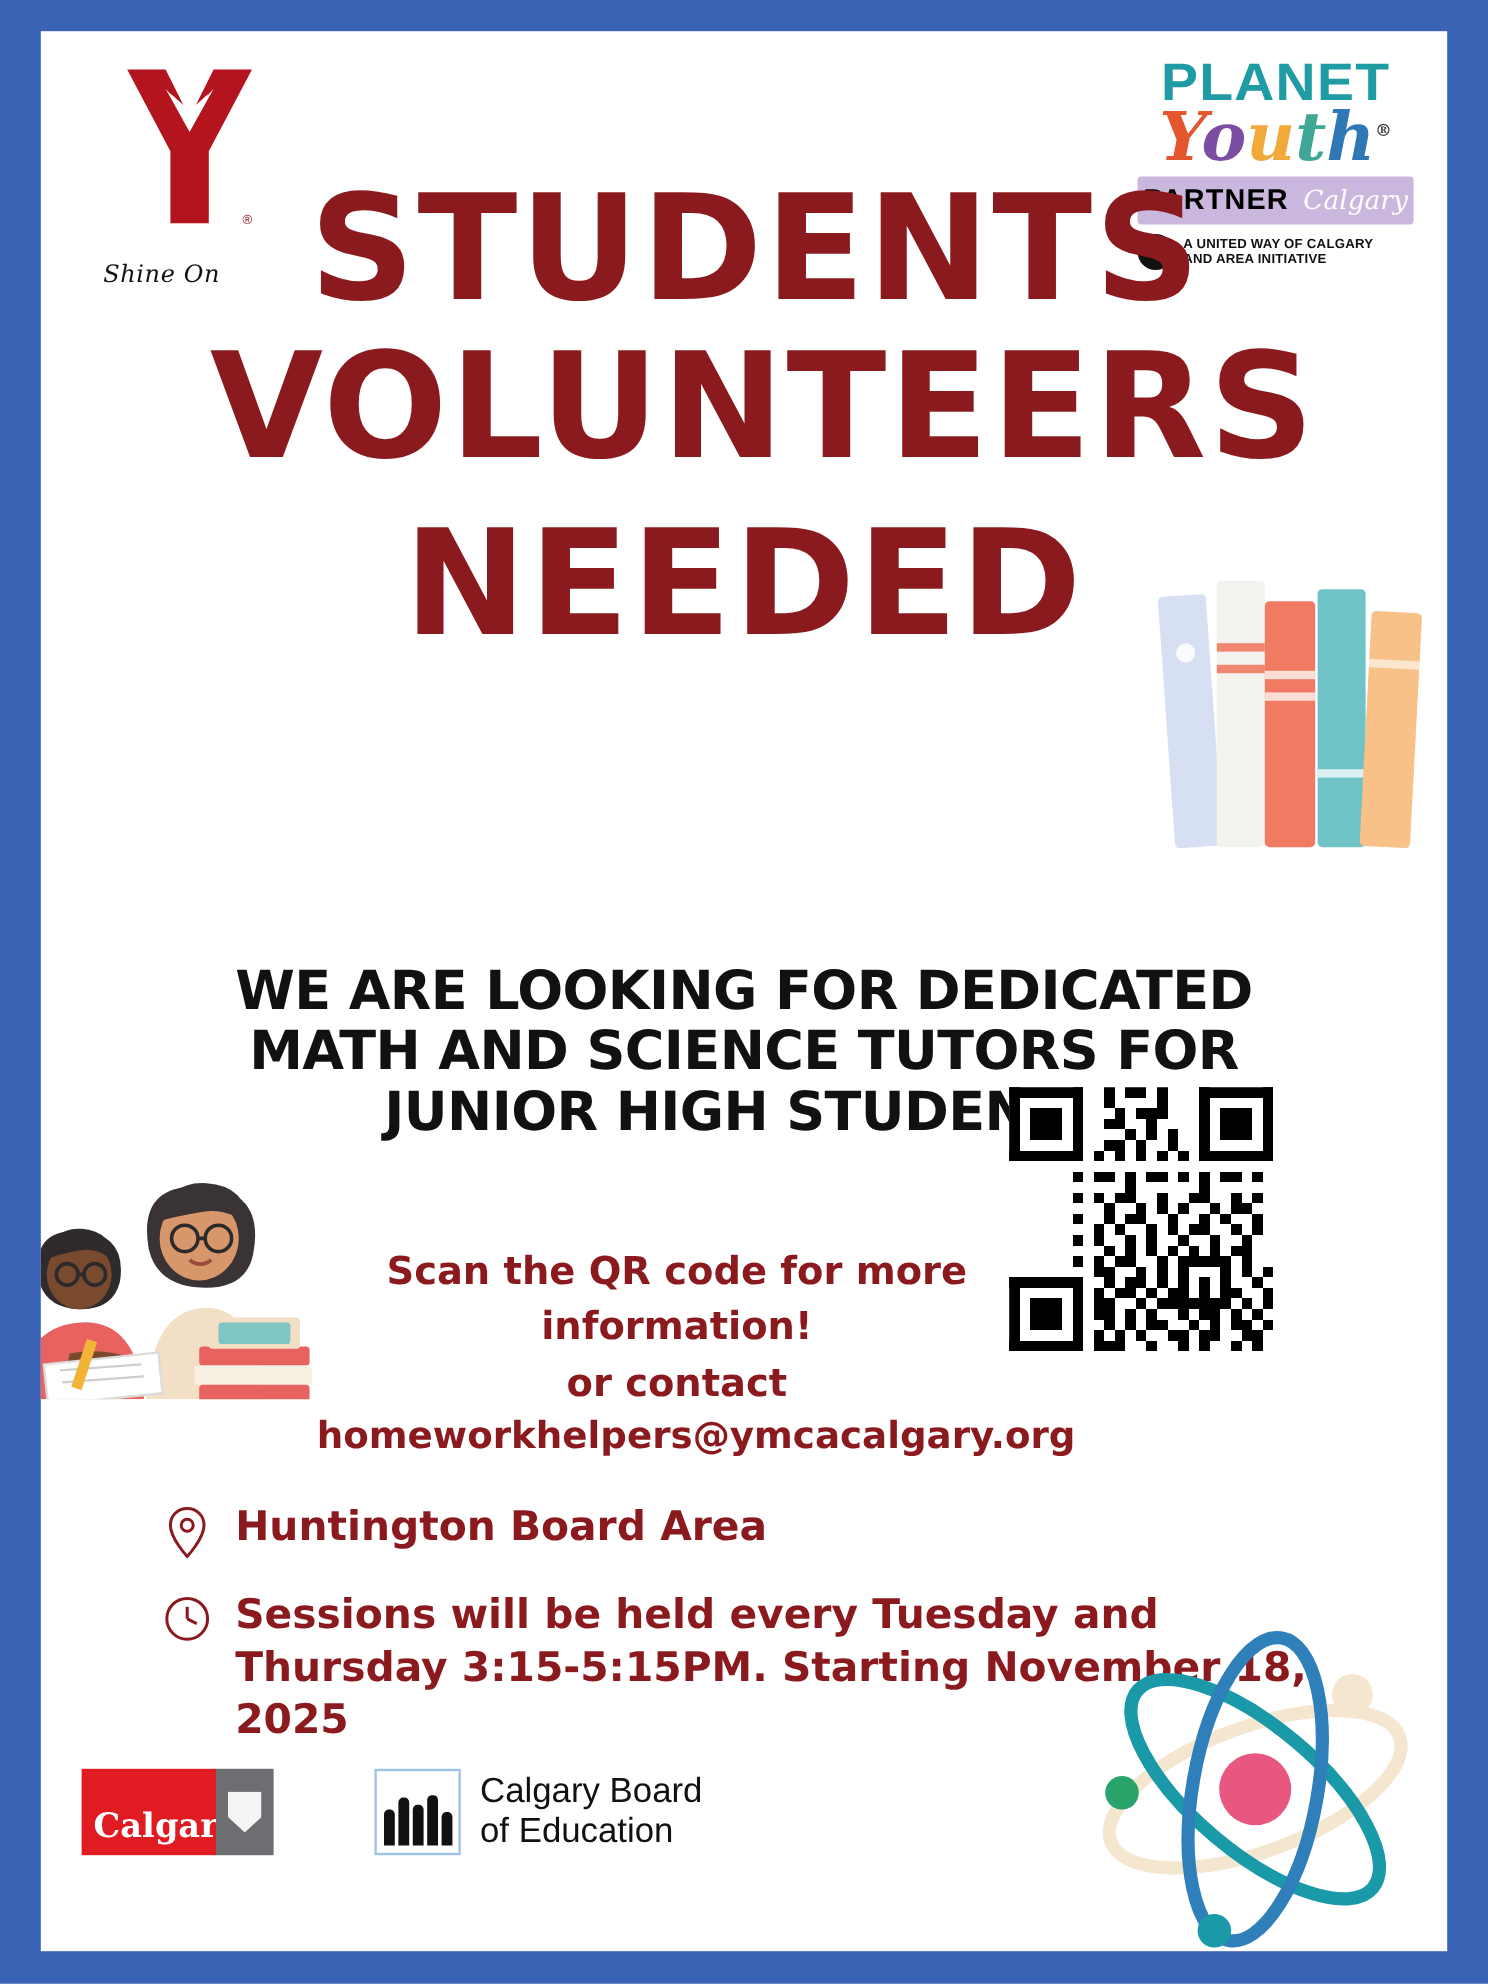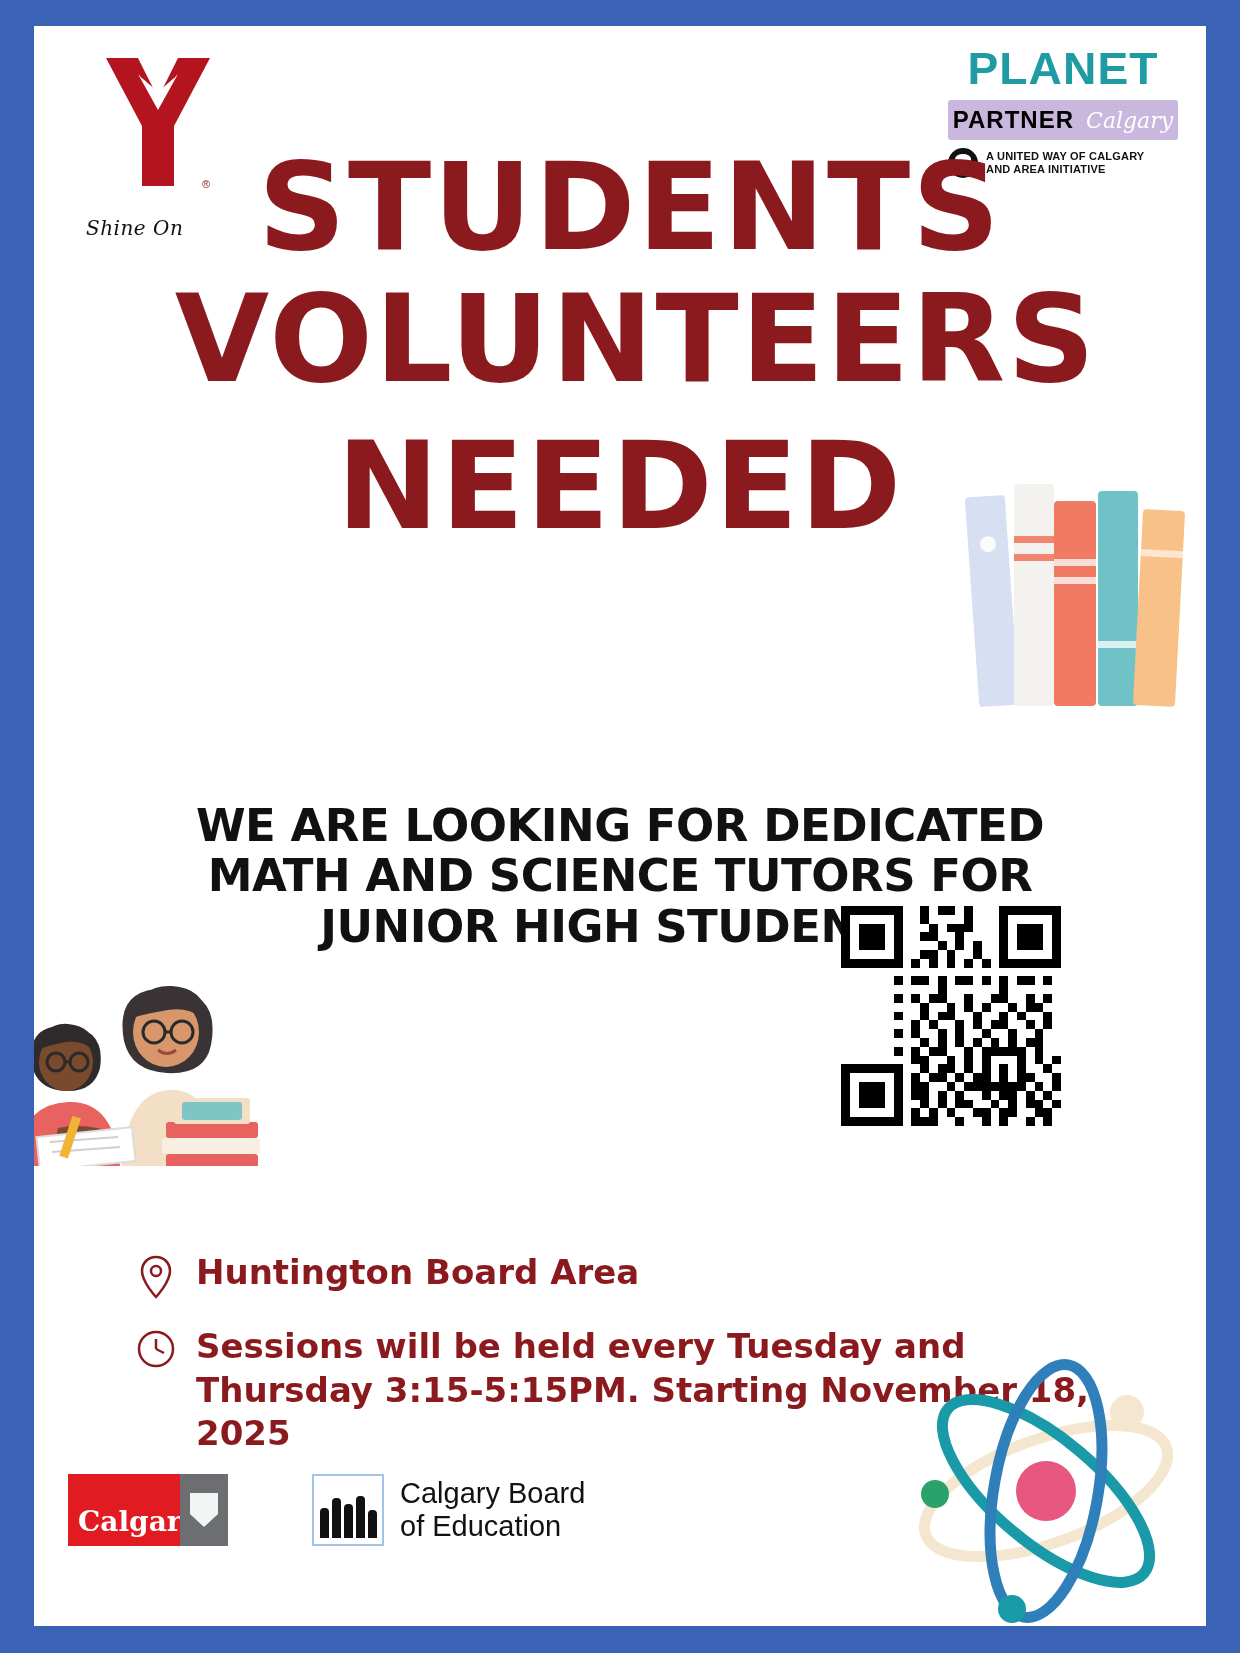--- a/index.html
+++ b/index.html
@@ -158,20 +158,23 @@
         <path d="M8 6 H40 L60 46 L80 6 H112 L76 74 V134 H44 V74 Z" fill="#b3141d"></path>
         <path d="M44 26 L60 54 L76 26 L60 40 Z" fill="#ffffff"></path>
         <path d="M40 22 L60 58 L80 22 L60 44 Z" fill="#ffffff"></path>
       </svg>
       <span class="reg-mark">®</span>
       <div class="shine-on">Shine On</div>
     </div>
 
     <div class="py-logo">
       <div class="py-planet">PLANET</div>
+      <div class="py-youth">
+        <span>Y</span><span>o</span><span>u</span><span>t</span><span>h</span><span class="py-reg">®</span>
+      </div>
       <div class="py-partner">
         <span class="p1">PARTNER</span>
         <span class="p2">Calgary</span>
       </div>
       <div class="py-uw">
         <div class="py-uw-mark"></div>
         <div class="py-uw-text">
           <div>A UNITED WAY OF CALGARY</div>
           <div>AND AREA INITIATIVE</div>
         </div>
@@ -375,20 +378,26 @@
           <rect x="9" y="24" width="2" height="1"></rect>
             <rect x="13" y="24" width="1" height="1"></rect>
           <rect x="16" y="24" width="1" height="1"></rect>
             <rect x="18" y="24" width="1" height="1"></rect>
           <rect x="21" y="24" width="1" height="1"></rect>
             <rect x="23" y="24" width="1" height="1"></rect>
         </g>
       </svg>
     </div>
 
+    <div class="scan">
+      <div>Scan the QR code for more</div>
+      <div>information!</div>
+      <div>or contact</div>
+      <div class="email">homeworkhelpers@ymcacalgary.org</div>
+    </div>
 
     <div class="details">
       <div class="detail-row">
         <div class="detail-icon">
           <svg width="34" height="44" viewBox="0 0 34 44">
             <path d="M17 2 C9 2 3 8 3 16 c0 11 14 26 14 26 s14 -15 14 -26 c0 -8 -6 -14 -14 -14Z" fill="none" stroke="#8b1a1f" stroke-width="2.5"></path>
             <circle cx="17" cy="16" r="5" fill="none" stroke="#8b1a1f" stroke-width="2.5"></circle>
           </svg>
         </div>
         <div class="detail-text">Huntington Board Area</div>

